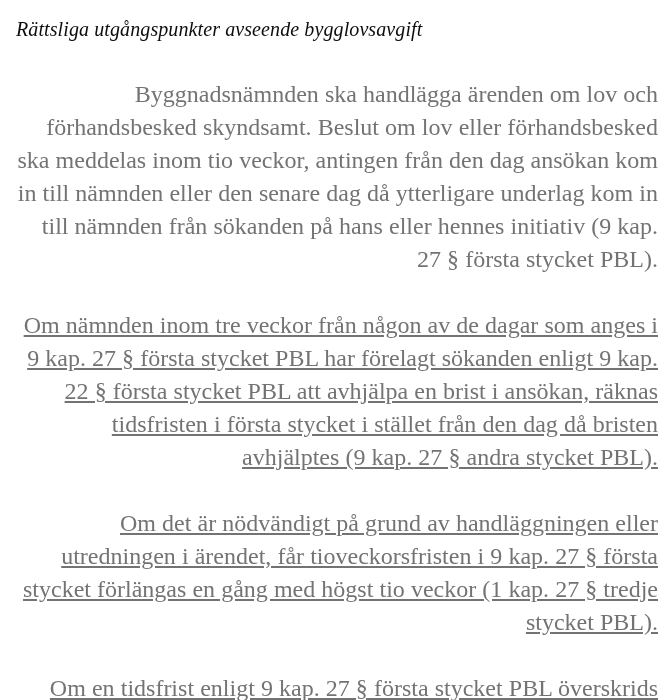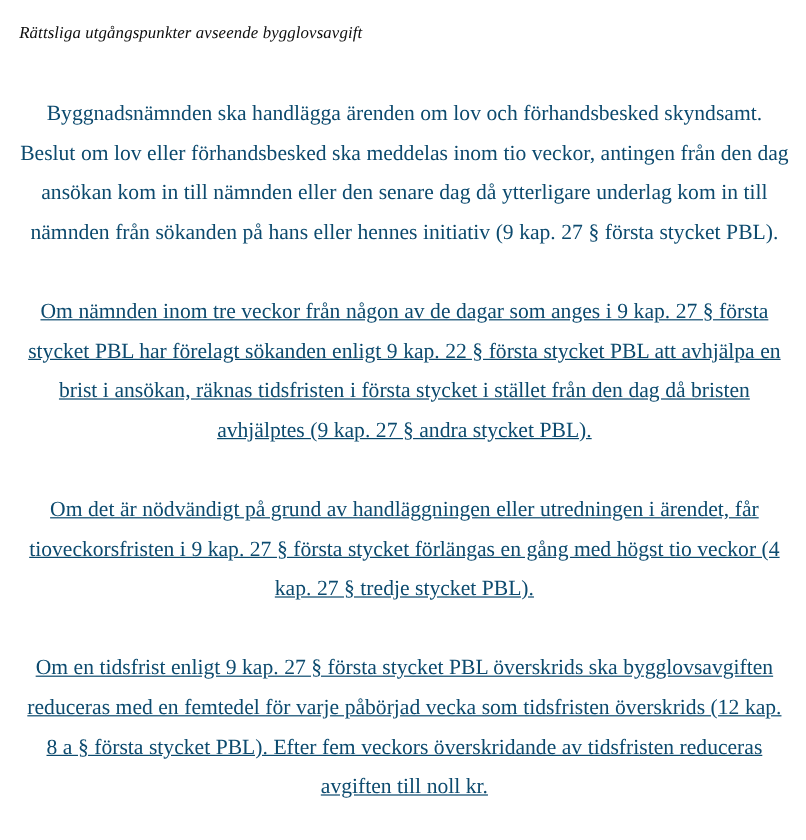--- a/index.html
+++ b/index.html
@@ -21,40 +21,40 @@
     width: 672px;
     height: 700px;
     background: #ffffff;
     padding: 16px 14px 0 16px;
     position: relative;
   }
 
   .doc-heading {
     font-style: italic;
     font-weight: 400;
-    font-size: 14px;
+    font-size: 20px;
     line-height: 26px;
     letter-spacing: 0.1px;
     margin: 0;
     padding: 0;
     color: #0d0d0d;
     white-space: nowrap;
   }
 
   .body-block {
     margin-top: 36px;
   }
 
   .doc-paragraph {
-    font-size: 18px;
+    font-size: 24px;
     line-height: 33px;
     margin: 0;
     padding: 0;
-    text-align: center;
-    color: #0c4a6e;
+    text-align: right;
+    color: #737373;
     max-width: 646px;
     word-spacing: 0.1px;
     hyphens: none;
   }
 
   .doc-paragraph + .doc-paragraph {
     margin-top: 33px;
     text-decoration: underline;
   }
 </style>
@@ -64,19 +64,19 @@
 <div class="page">
 
   <h1 class="doc-heading">Rättsliga utgångspunkter avseende bygglovsavgift</h1>
 
   <div class="body-block">
 
     <p class="doc-paragraph">Byggnadsnämnden ska handlägga ärenden om lov och förhandsbesked skyndsamt. Beslut om lov eller förhandsbesked ska meddelas inom tio veckor, antingen från den dag ansökan kom in till nämnden eller den senare dag då ytterligare underlag kom in till nämnden från sökanden på hans eller hennes initiativ (9 kap. 27 § första stycket PBL).</p>
 
     <p class="doc-paragraph">Om nämnden inom tre veckor från någon av de dagar som anges i 9 kap. 27 § första stycket PBL har förelagt sökanden enligt 9 kap. 22 § första stycket PBL att avhjälpa en brist i ansökan, räknas tidsfristen i första stycket i stället från den dag då bristen avhjälptes (9 kap. 27 § andra stycket PBL).</p>
 
-    <p class="doc-paragraph">Om det är nödvändigt på grund av handläggningen eller utredningen i ärendet, får tioveckorsfristen i 9 kap. 27 § första stycket förlängas en gång med högst tio veckor (4 kap. 27 § tredje stycket PBL).</p>
+    <p class="doc-paragraph">Om det är nödvändigt på grund av handläggningen eller utredningen i ärendet, får tioveckorsfristen i 9 kap. 27 § första stycket förlängas en gång med högst tio veckor (1 kap. 27 § tredje stycket PBL).</p>
 
     <p class="doc-paragraph">Om en tidsfrist enligt 9 kap. 27 § första stycket PBL överskrids ska bygglovsavgiften reduceras med en femtedel för varje påbörjad vecka som tidsfristen överskrids (12 kap. 8 a § första stycket PBL). Efter fem veckors överskridande av tidsfristen reduceras avgiften till noll kr.</p>
 
   </div>
 
 </div>
 
 </body></html>

